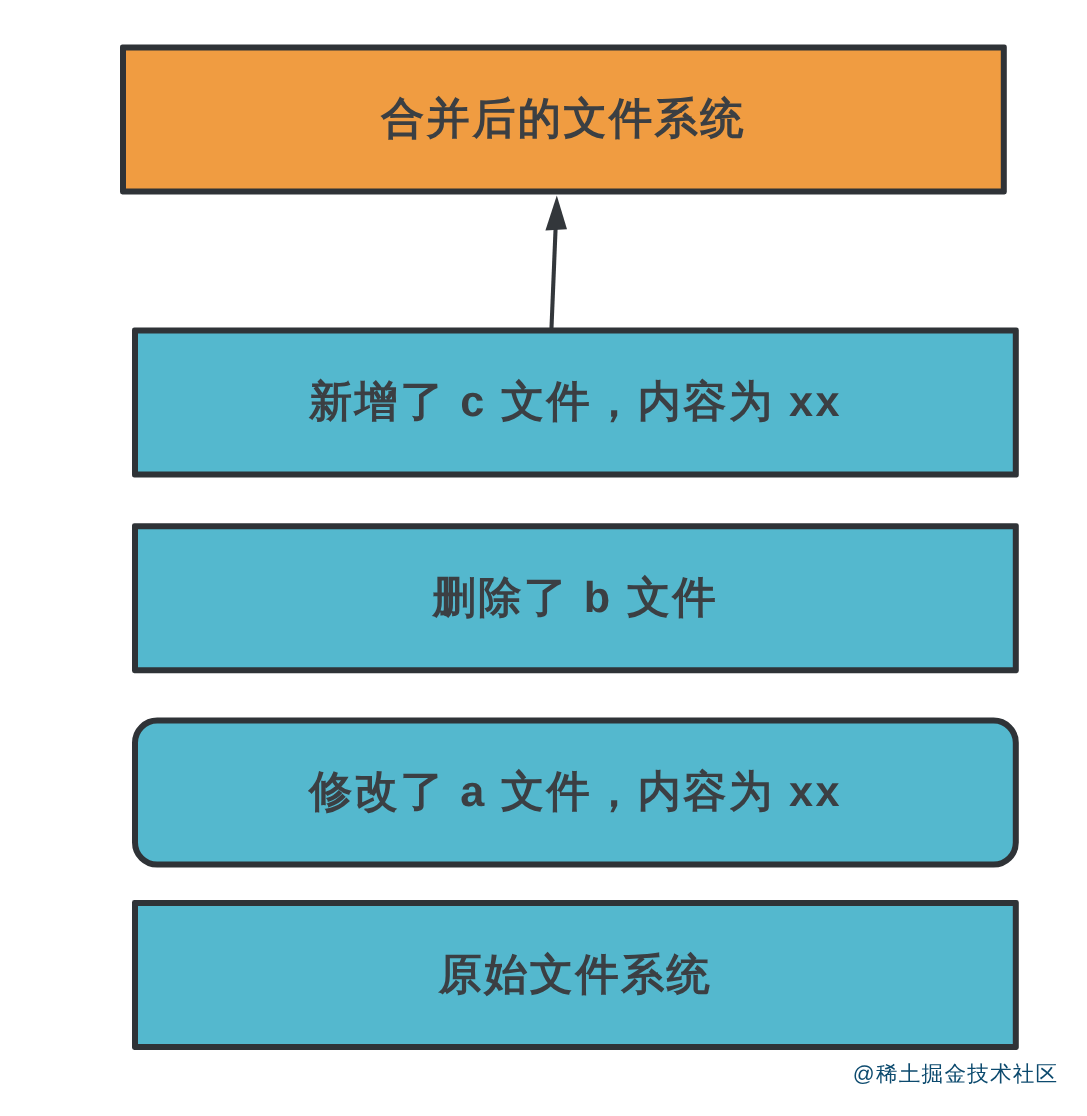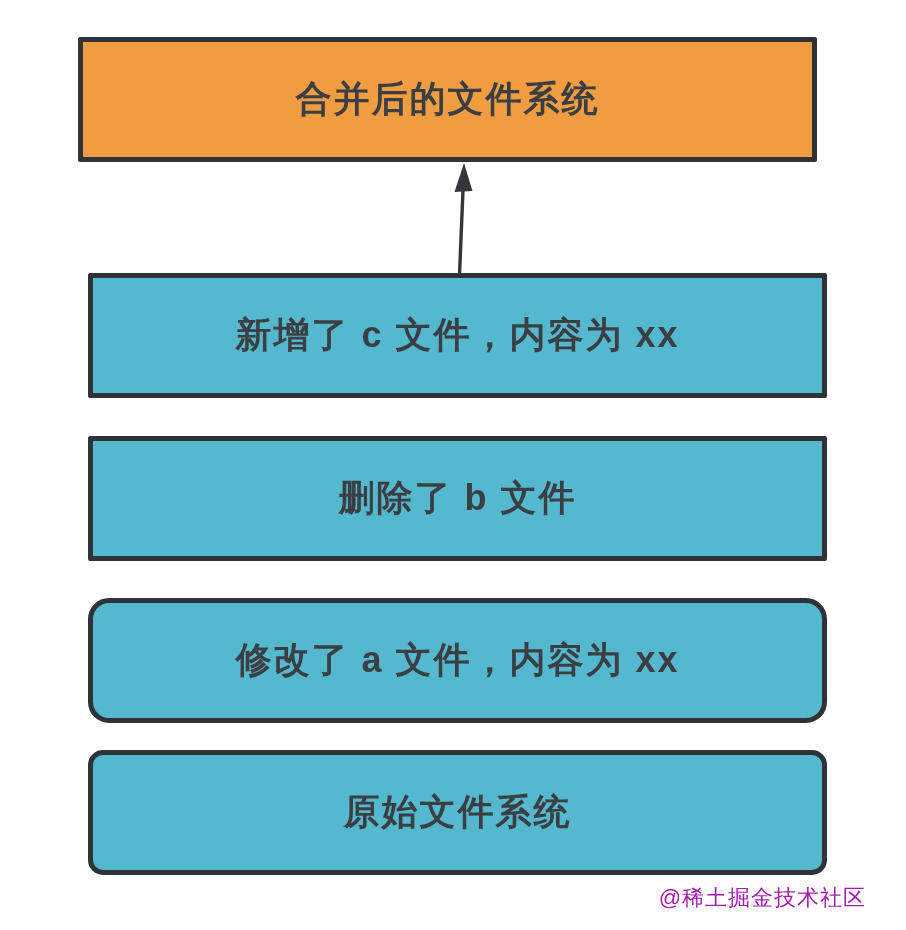--- a/index.html
+++ b/index.html
@@ -21,43 +21,44 @@
     border: 5px solid #2f3337;
     border-radius: 2px;
     display: flex;
     align-items: center;
     justify-content: center;
     font-size: 36px;
     font-weight: bold;
     letter-spacing: 2px;
     color: #3b3f43;
     text-align: center;
+    margin-left: 22px;
   }
 
   .node-merged   { left: 78px; top: 37px;  background: #f09c41; }
   .node-add-c    { left: 88px; top: 273px; background: #54b8ce; }
   .node-del-b    { left: 88px; top: 436px; background: #54b8ce; }
   .node-mod-a    { left: 88px; top: 598px; background: #54b8ce; border-radius: 21px; }
   .node-original { left: 88px; top: 750px; background: #54b8ce; }
 
   .edge-layer {
     position: absolute;
     left: 0;
     top: 0;
     width: 906px;
     height: 930px;
     pointer-events: none;
   }
 
   .watermark {
     position: absolute;
-    right: 40px;
+    right: 24px;
     top: 883px;
-    font-size: 22px;
-    color: #a21caf;
+    font-size: 18px;
+    color: #0c4a6e;
     letter-spacing: 1px;
   }
 </style>
 </head>
 <body>
 
 <div class="canvas">
 
   <div class="node node-merged" style="background: rgb(240, 156, 65);">
     <span>合并后的文件系统</span>
@@ -73,19 +74,19 @@
   </div>
 
   <div class="node node-del-b" style="background: rgb(84, 184, 206);">
     <span>删除了 b 文件</span>
   </div>
 
   <div class="node node-mod-a" style="background: rgb(84, 184, 206);">
     <span>修改了 a 文件，内容为 xx</span>
   </div>
 
-  <div class="node node-original" style="background: rgb(84, 184, 206); border-radius: 15px;">
+  <div class="node node-original" style="background: rgb(84, 184, 206);">
     <span>原始文件系统</span>
   </div>
 
   <div class="watermark">@稀土掘金技术社区</div>
 
 </div>
 
 </body></html>

